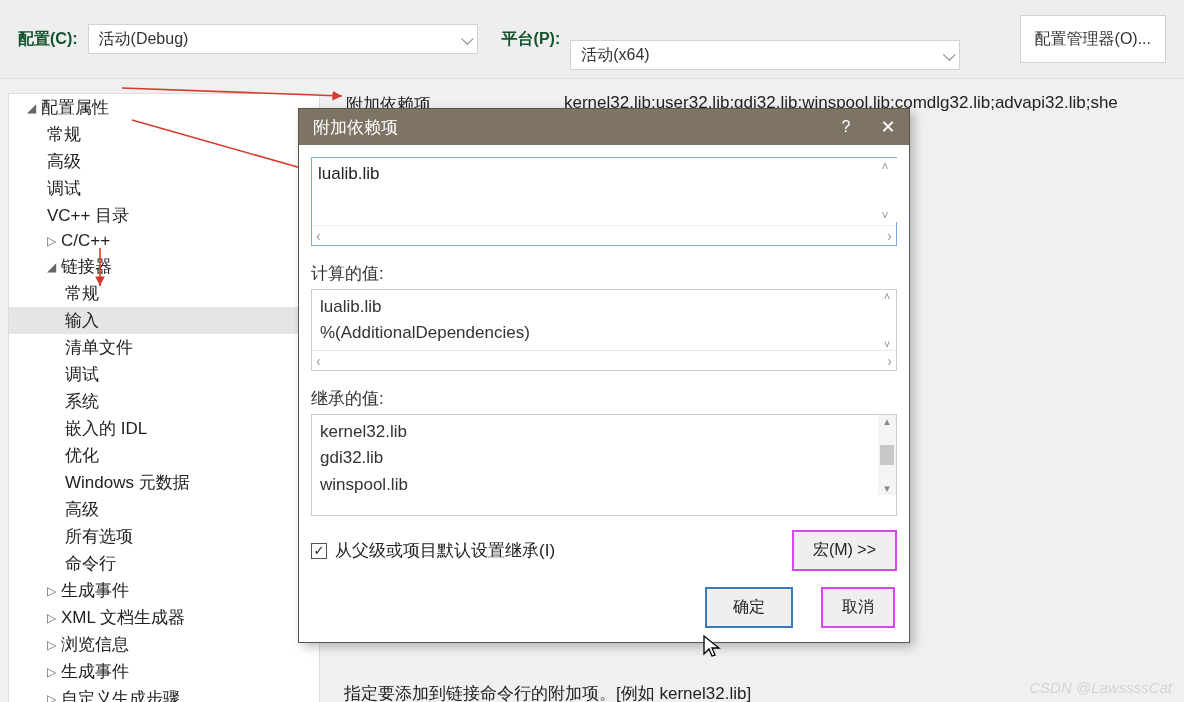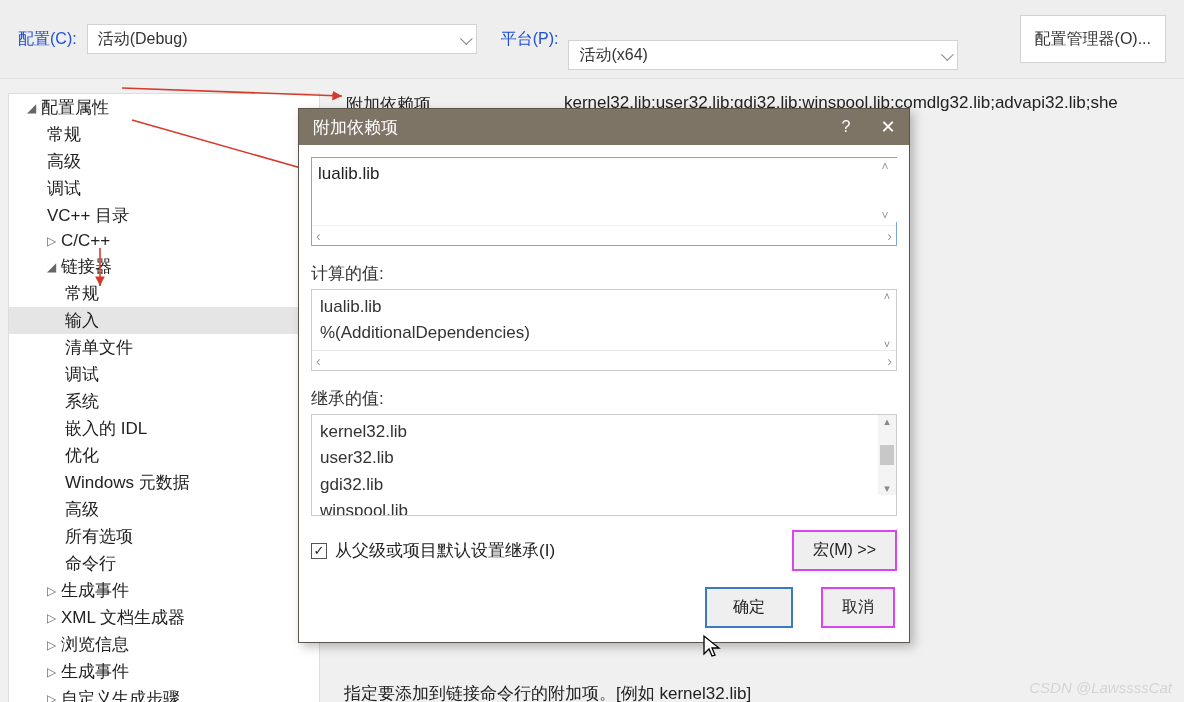--- a/index.html
+++ b/index.html
@@ -14,21 +14,21 @@
     overflow: hidden;
   }
   .toolbar {
     display: flex;
     align-items: center;
     gap: 10px;
     padding: 8px 18px;
     background: #eeeeee;
     border-bottom: 1px solid #e0e0e0;
   }
-  .lbl { color: #1d4ed8; font-size: 16px; }
+  .lbl { color: #14532d; font-size: 16px; font-weight: bold; }
   .combo {
     position: relative;
     background: #fff;
     border: 1px solid #d2d2d2;
     height: 30px;
     display: flex;
     align-items: center;
     padding: 0 28px 0 10px;
     color: #333;
     font-size: 16px;
@@ -303,21 +303,20 @@
       <div class="hscroll">
           <span>‹</span>
           <span>›</span>
         </div>
     </div>
 
     <div class="section-label">继承的值:</div>
     <div class="listbox h2">
       <div class="lines">
         <div>kernel32.lib</div>
-        <div>user32.lib</div>
         <div>gdi32.lib</div>
         <div>winspool.lib</div>
       </div>
       <div class="vscroll">
           <span>▴</span>
           <span class="thumb"></span>
           <span>▾</span>
         </div>
     </div>
 

